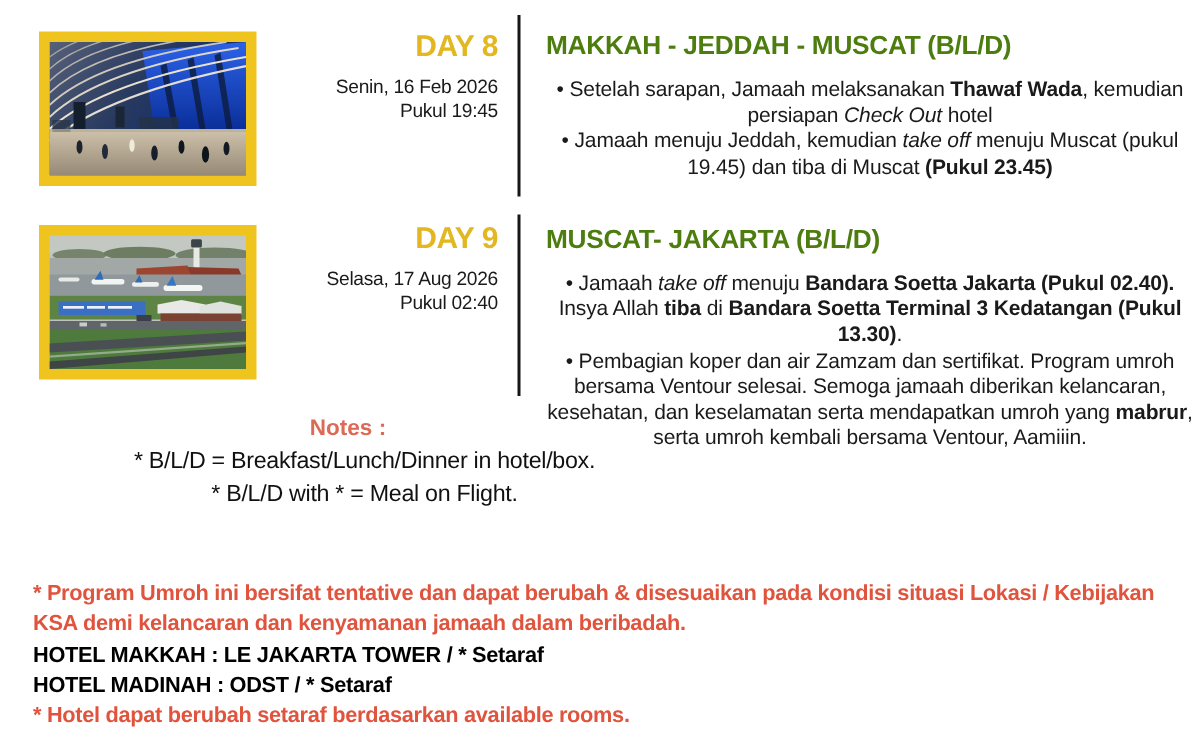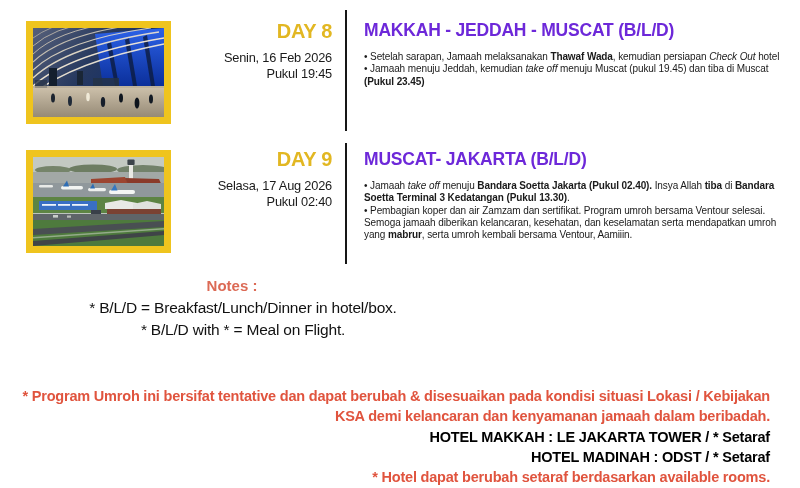--- a/index.html
+++ b/index.html
@@ -27,30 +27,30 @@
 
   
   .v-divider { position:absolute; left:345px; width:2px; background:#161616; }
   .div-day8 { top:10px; height:121px; }
   .div-day9 { top:143px; height:121px; }
 
   
   .day-content { position:absolute; left:364px; width:432px; }
   .content-day8 { top:20px; }
   .content-day9 { top:149px; }
-  .day-title { font-size:17.5px; font-weight:700; color:#6d28d9; letter-spacing:-0.2px; margin:0 0 10px 0; }
-  .para { font-size:10px; line-height:1.23; letter-spacing:-0.1px; margin:0; color:#1a1a1a; }
+  .day-title { font-size:17.5px; font-weight:700; color:#4d7c0f; letter-spacing:-0.2px; margin:0 0 10px 0; }
+  .para { font-size:14px; line-height:1.23; letter-spacing:-0.1px; margin:0; color:#1a1a1a;text-align:center; }
 
   
   .notes { position:absolute; left:22px; top:277px; width:420px;text-align:center; }
   .notes-heading { font-size:15px; font-weight:700; color:#DC6A55; margin:0 0 3px 0; }
   .notes-line { font-size:15.5px; line-height:1.43; color:#111; letter-spacing:-0.2px;margin-left:22px; }
 
   
-  .footer { position:absolute; left:22px; top:386px; width:748px;text-align:right; }
+  .footer { position:absolute; left:22px; top:386px; width:748px; }
   .warn-text { font-size:14.5px; font-weight:700; color:#E0543E; line-height:1.4; letter-spacing:-0.2px; margin:0; }
   .hotel-line { font-size:14.5px; font-weight:700; color:#000000; line-height:1.4; letter-spacing:-0.2px; margin:0; }
 </style>
 </head>
 <body>
 
 <div class="page">
 
   <div class="photo-frame photo-day8">
     <svg viewBox="0 0 131 89" preserveAspectRatio="none">

